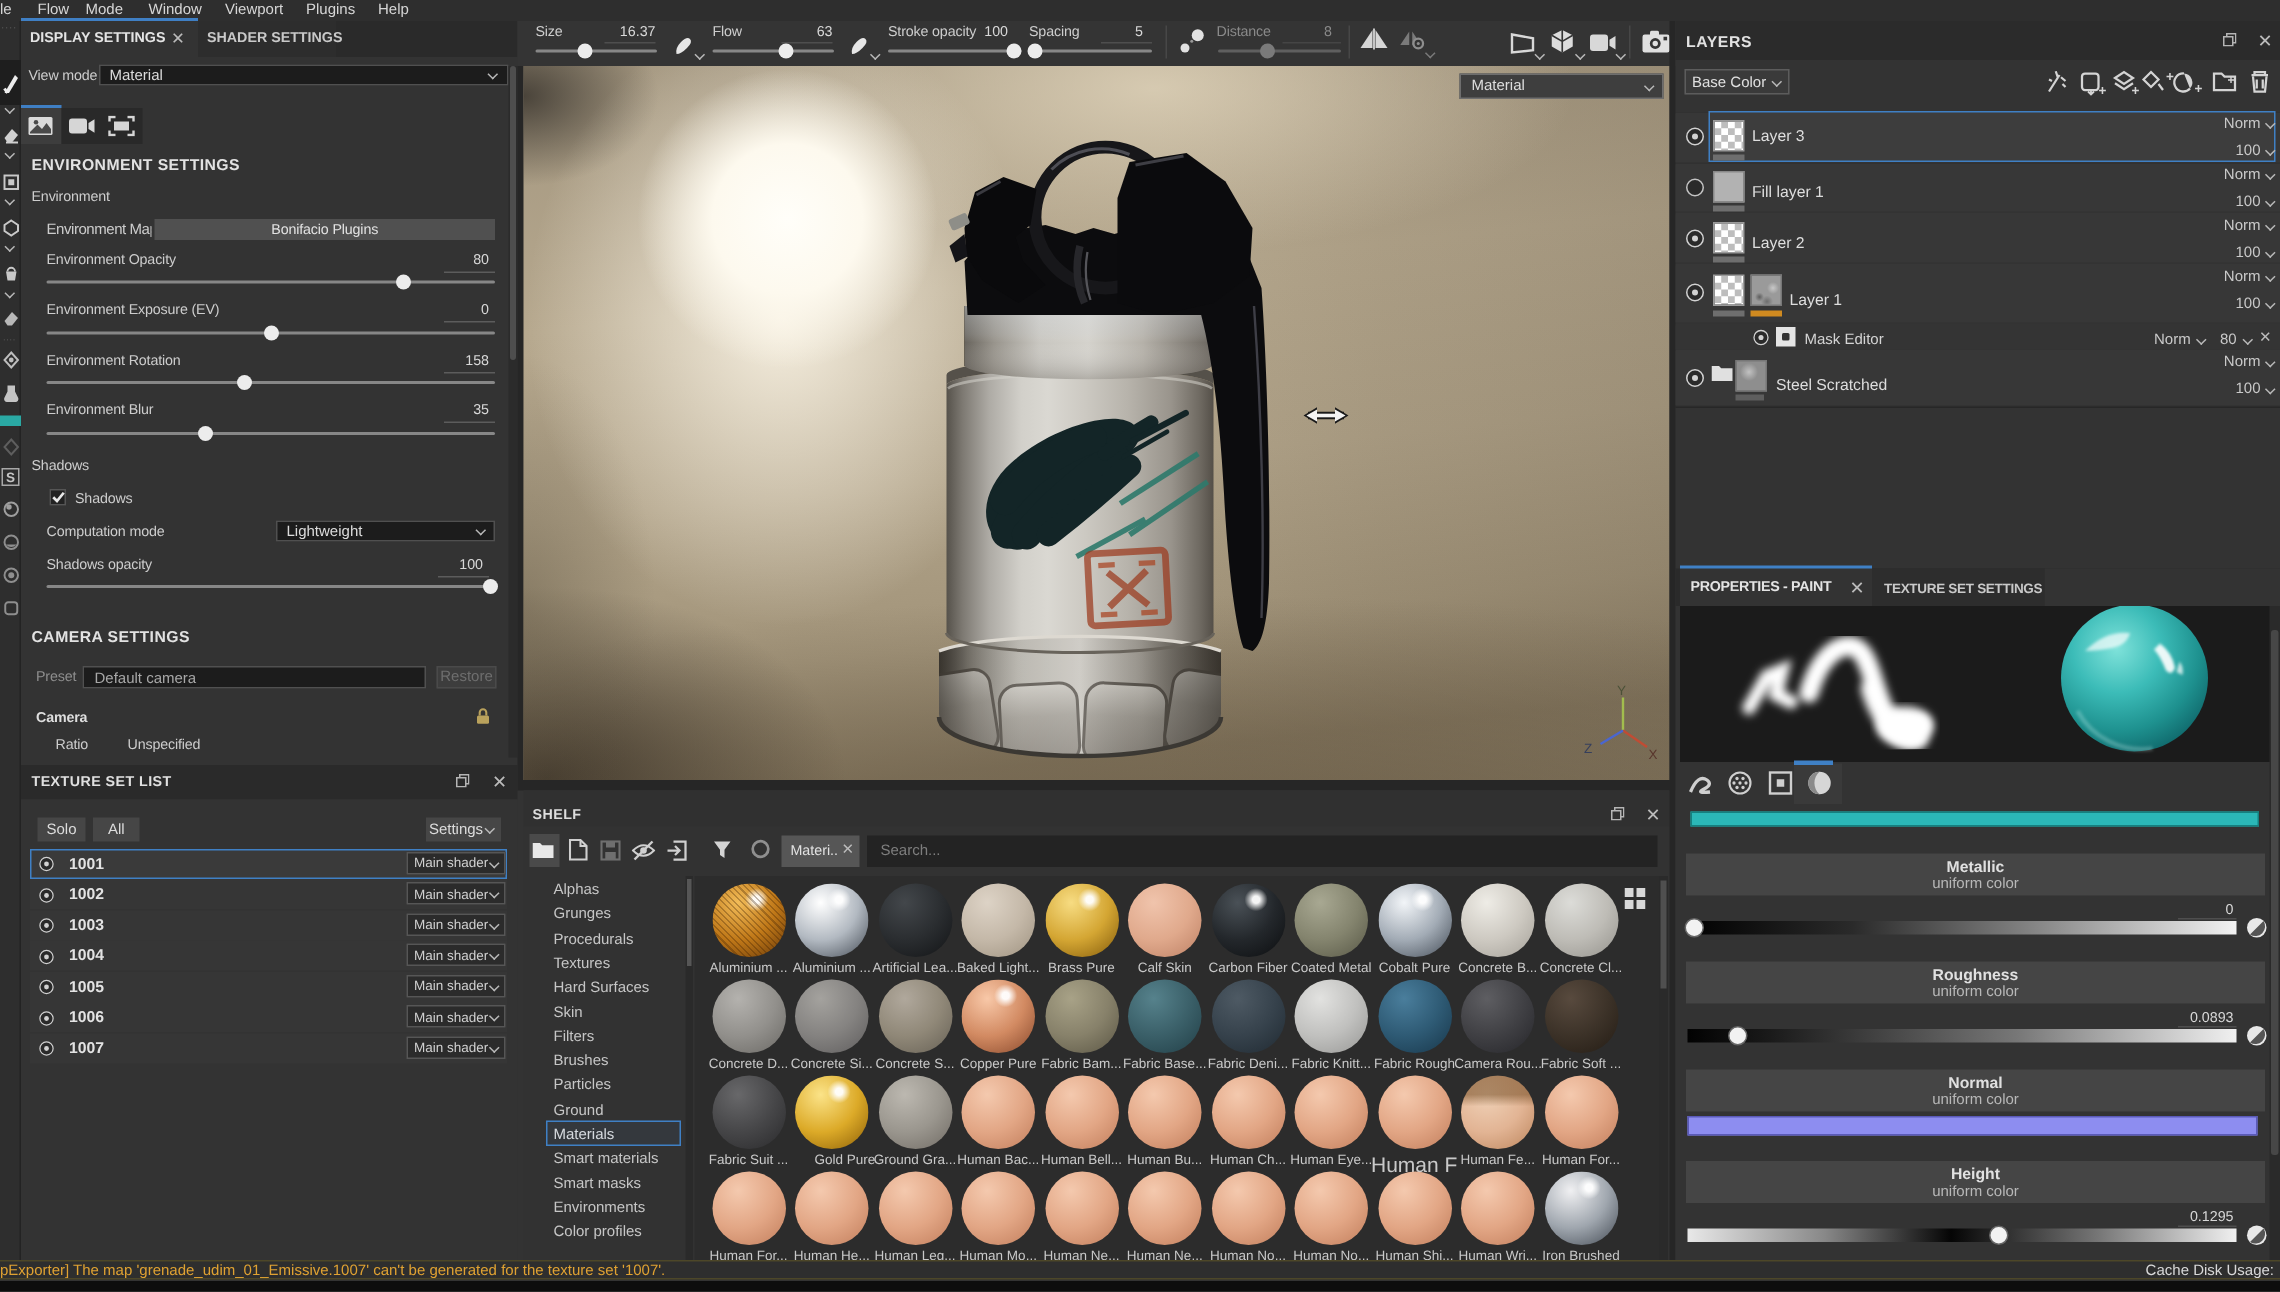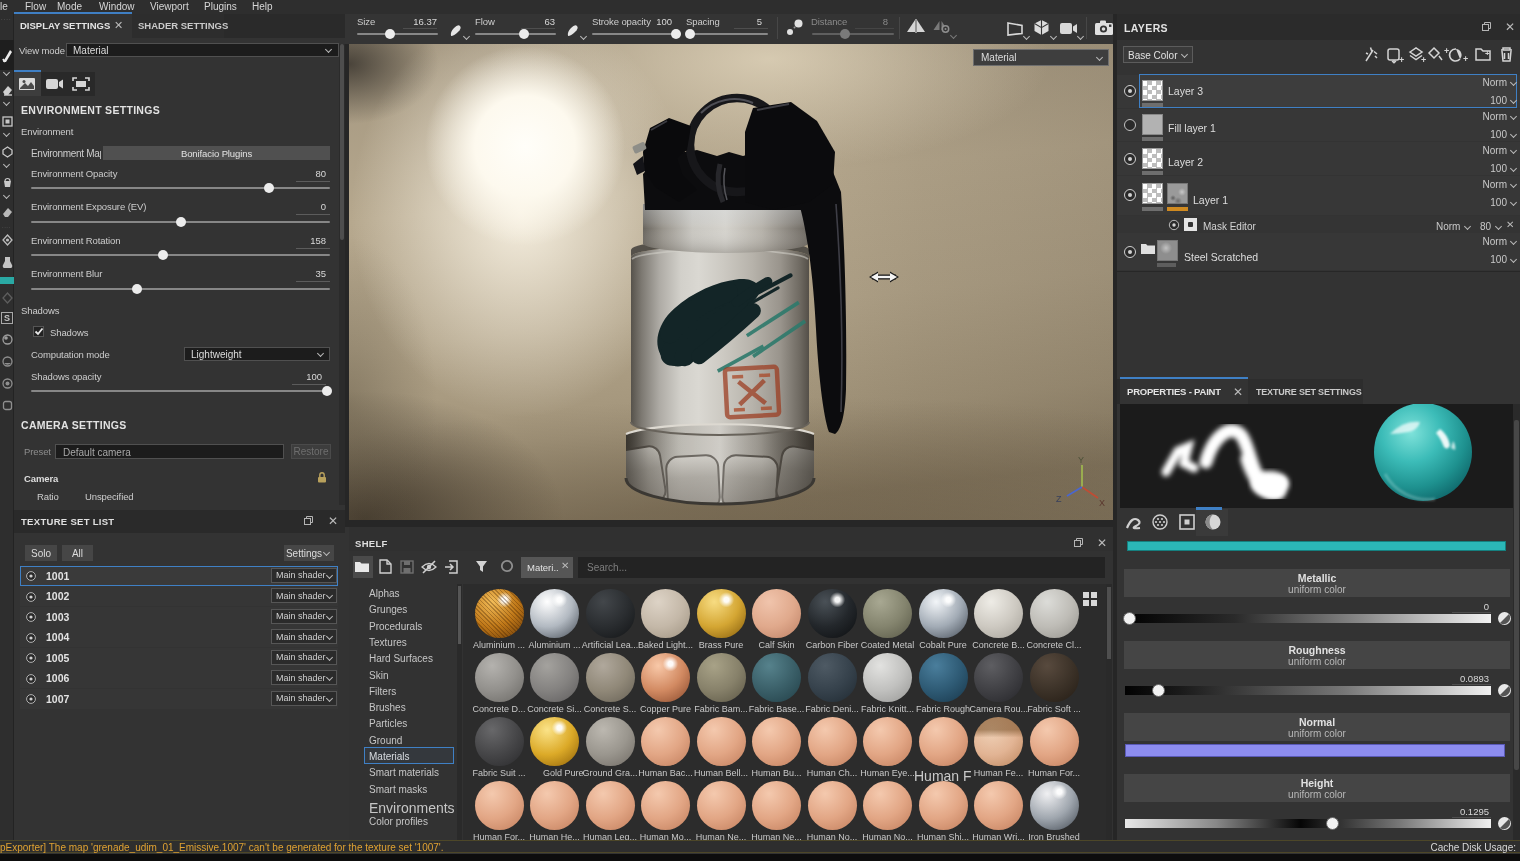--- a/index.html
+++ b/index.html
@@ -525,21 +525,21 @@
 <div class="a" style="left:369px;top:636.9px;font-size:10px;color:#c6c6c6">Textures</div>
 <div class="a" style="left:369px;top:653.2px;font-size:10px;color:#c6c6c6">Hard Surfaces</div>
 <div class="a" style="left:369px;top:669.5px;font-size:10px;color:#c6c6c6">Skin</div>
 <div class="a" style="left:369px;top:685.8px;font-size:10px;color:#c6c6c6">Filters</div>
 <div class="a" style="left:369px;top:702.1px;font-size:10px;color:#c6c6c6">Brushes</div>
 <div class="a" style="left:369px;top:718.4px;font-size:10px;color:#c6c6c6">Particles</div>
 <div class="a" style="left:369px;top:734.7px;font-size:10px;color:#c6c6c6">Ground</div>
 <div class="a" style="left:369px;top:751.0px;font-size:10px;color:#e8e8e8">Materials</div>
 <div class="a" style="left:369px;top:767.3px;font-size:10px;color:#c6c6c6">Smart materials</div>
 <div class="a" style="left:369px;top:783.6px;font-size:10px;color:#c6c6c6">Smart masks</div>
-<div class="a" style="left:369px;top:799.9px;font-size:14px;color:#c6c6c6">Environments</div>
+<div class="a" style="left:369px;top:799.9px;font-size:10px;color:#c6c6c6">Environments</div>
 <div class="a" style="left:369px;top:816.2px;font-size:10px;color:#c6c6c6">Color profiles</div>
 <div class="a" style="left:364px;top:747.0px;width:90px;height:17px;border:1px solid #3f80c5;background:rgba(70,110,150,.12)"></div>
 
 <div class="a" style="left:457px;top:584px;width:5px;height:256px;background:#2a2a2a"></div>
 <div class="a" style="left:458px;top:586px;width:3px;height:58px;background:#565656"></div>
 
 <div class="a" style="left:463px;top:584px;width:643px;height:256px;background:#2c2c2c"></div>
 <svg class="a" style="left:1083px;top:592px" width="14" height="14" viewBox="0 0 14 14">
     <rect x="0" y="0" width="6" height="6" fill="#d8d8d8"></rect>
     <rect x="8" y="0" width="6" height="6" fill="#d8d8d8"></rect>

